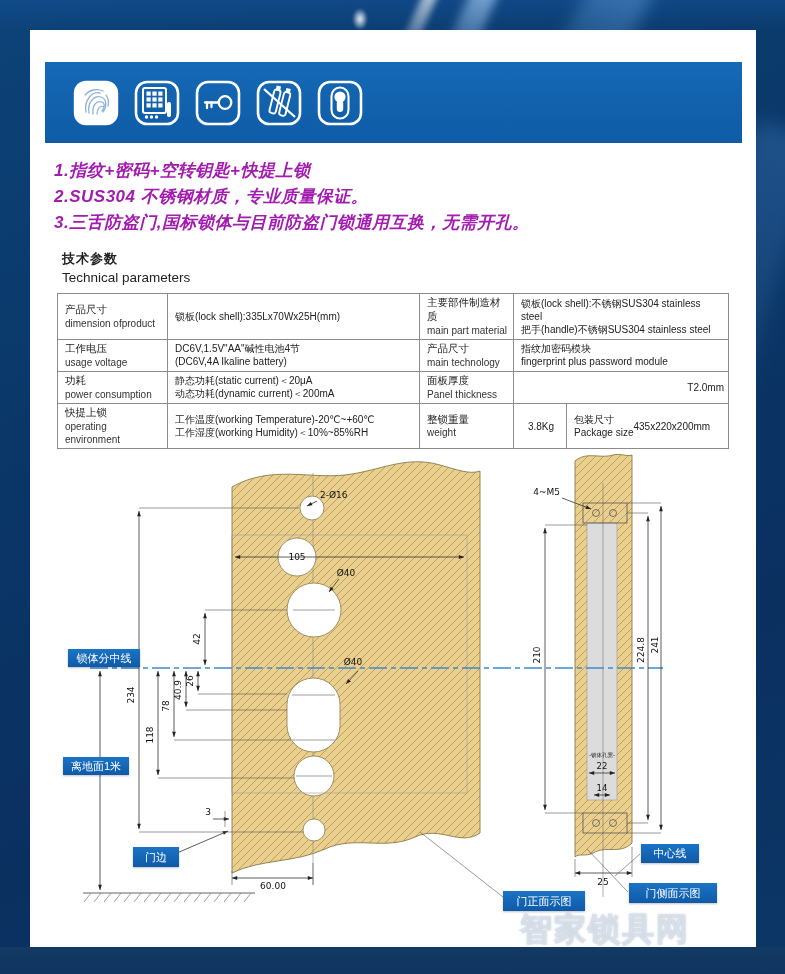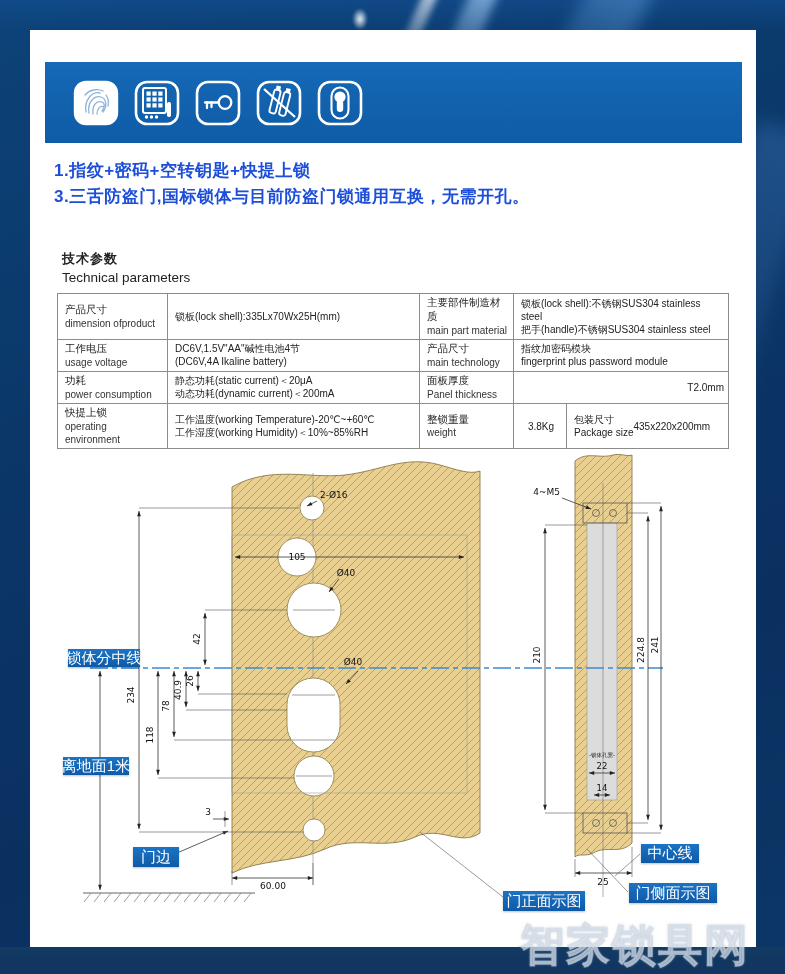--- a/index.html
+++ b/index.html
@@ -23,50 +23,50 @@
   .topedge{position:absolute;left:0;top:0;width:785px;height:30px;
     background:linear-gradient(180deg,rgba(20,80,150,.55),rgba(20,80,150,0));}
 
   .card{position:absolute;left:30px;top:30px;width:726px;height:917px;background:#ffffff;}
 
   .banner{position:absolute;left:15px;top:32px;width:697px;height:81px;
     background:linear-gradient(180deg,#1569b6,#0f5ba6);display:flex;align-items:center;padding-left:28px;box-sizing:border-box;}
   .banner .ic{width:46px;height:46px;margin-right:15px;flex:0 0 auto;}
 
   .features{position:absolute;left:24px;top:128px;width:680px;}
-  .feature-line{font-size:17px;font-weight:600;color:#1d4ed8;line-height:26px;letter-spacing:.5px;}
+  .feature-line{font-size:17px;font-weight:600;color:#a21caf;line-height:26px;letter-spacing:.5px;font-style:italic;}
 
   .heading{position:absolute;left:32px;top:220px;color:#222;}
   .heading .zh{font-size:13px;font-weight:600;letter-spacing:1px;}
   .heading .en{font-size:13.5px;margin-top:2px;}
 
   table.spec{position:absolute;left:27px;top:263px;width:671px;height:150px;
     border-collapse:collapse;table-layout:fixed;font-size:10px;color:#222;}
   table.spec td{border:1px solid #8c8c8c;padding:2px 4px 2px 7px;vertical-align:middle;line-height:1.32;}
   td.lab .zh{font-size:10.5px;}
   td.lab .en{font-size:10px;color:#333;}
   .tpad{padding-left:30px !important;text-align:right;}
   .kgcell{text-align:left;padding-left:2px !important;}
 
   .drawing{position:absolute;left:25px;top:415px;width:680px;height:470px;}
   .drawing svg{position:absolute;left:0;top:0;}
 
   .badge{position:absolute;background:linear-gradient(180deg,#1b74c4,#0e5aa8);
-    color:#fff;font-size:15px;display:flex;align-items:center;justify-content:center;
+    color:#fff;font-size:11px;display:flex;align-items:center;justify-content:center;
     white-space:nowrap;box-shadow:0 1px 2px rgba(0,0,0,.25);}
 
   .dimtext{font-family:"DejaVu Sans","Liberation Sans",sans-serif;font-size:9px;fill:#111;}
   .dimsmall{font-family:"DejaVu Sans","Liberation Sans",sans-serif;font-size:5.5px;fill:#111;}
   .dim8{font-family:"DejaVu Sans","Liberation Sans",sans-serif;font-size:8.5px;fill:#111;}
 
   .footerbar{position:absolute;left:0;top:947px;width:785px;height:27px;
     background:linear-gradient(180deg,#123a63,#113560);}
-  .watermark{position:absolute;left:520px;top:908px;width:265px;font-size:44px;font-weight:bold;
+  .watermark{position:absolute;left:520px;top:908px;width:265px;font-size:32px;font-weight:bold;
     letter-spacing:2px;color:rgba(255,255,255,.38);-webkit-text-stroke:1px rgba(200,212,225,.55);
-    text-shadow:0 0 3px rgba(150,170,190,.5);white-space:nowrap;margin-top:8px;}
+    text-shadow:0 0 3px rgba(150,170,190,.5);white-space:nowrap;}
 </style>
 </head>
 <body>
 
 <div class="topedge"></div>
 <div class="streak s1"></div>
 <div class="streak s2"></div>
 <div class="streak s3"></div>
 <div class="streak s4"></div>
 <div class="glowdot"></div>
@@ -126,20 +126,21 @@
     <svg class="ic" viewBox="0 0 46 46">
       <rect x="2" y="2" width="42" height="42" rx="11" fill="none" stroke="#ffffff" stroke-width="2.6"></rect>
       <rect x="14.5" y="7.5" width="17" height="31" rx="8.5" fill="none" stroke="#ffffff" stroke-width="2.1"></rect>
       <circle cx="23" cy="17" r="5.6" fill="#ffffff"></circle>
       <rect x="19.8" y="20" width="6.4" height="12" rx="3.2" fill="#ffffff"></rect>
     </svg>
   </div>
 
   <div class="features">
     <div class="feature-line">1.指纹+密码+空转钥匙+快提上锁</div>
+    <div class="feature-line">2.SUS304 不锈钢材质，专业质量保证。</div>
     <div class="feature-line">3.三舌防盗门,国标锁体与目前防盗门锁通用互换，无需开孔。</div>
   </div>
 
   <div class="heading">
     <div class="zh">技术参数</div>
     <div class="en">Technical parameters</div>
   </div>
 
   <table class="spec">
     <colgroup>

